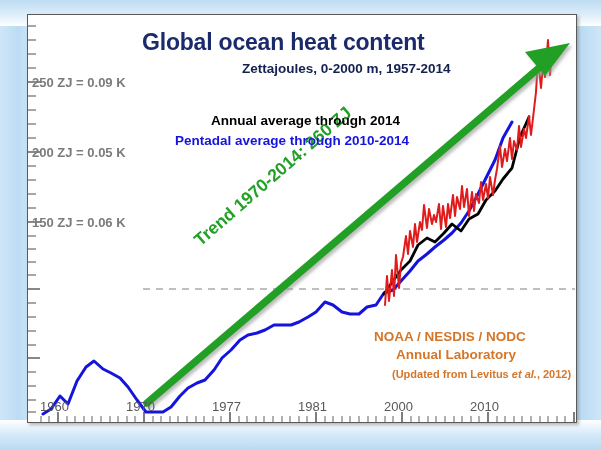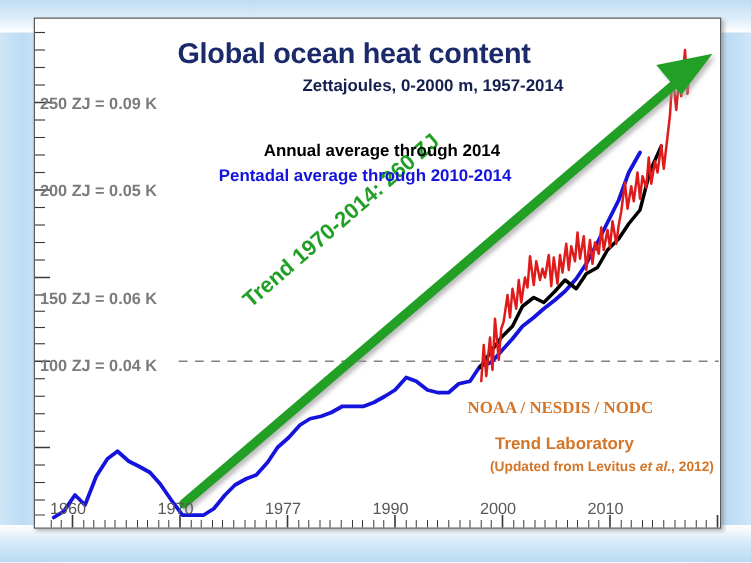--- a/index.html
+++ b/index.html
@@ -82,35 +82,35 @@
   .leg-black { left: 211px; top: 114px; color: #000000; }
   .leg-blue  { left: 175px; top: 134px; color: #1414dc; }
   .ylab {
     font-size: 13px;
     font-weight: bold;
     color: #7b7b7b;
     left: 32px;
   }
   .ylab-250 { top: 76px; }
   .ylab-200 { top: 146px; }
-  .ylab-150 { top: 216px; margin-top: 16px; }
+  .ylab-150 { top: 216px; }
   .ylab-100 { top: 286px; }
   .ylab-50  { top: 352px; left: 41px; }
   .xlab {
     font-size: 13px;
     color: #585858;
     top: 400px;
   }
   .credit {
     font-size: 13.5px;
     font-weight: bold;
     color: #d4762a;
     text-align: center;
   }
-  .credit-1 { left: 374px; top: 319px; font-family: Liberation Serif, serif; }
+  .credit-1 { left: 374px; top: 330px; }
   .credit-2 { left: 396px; top: 348px; }
   .credit-3 { left: 352px; top: 369px; font-size: 11px; margin-left: 40px; }
   .credit-3 i { font-style: italic; }
   .trend-label {
     position: absolute;
     left: 197px;
     top: 232px;
     z-index: 3;
     font-size: 17.5px;
     font-weight: bold;
@@ -279,28 +279,27 @@
 
   <div class="txt title-main">Global ocean heat content</div>
   <div class="txt title-sub">Zettajoules, 0-2000 m, 1957-2014</div>
 
   <div class="txt leg leg-black">Annual average through 2014</div>
   <div class="txt leg leg-blue">Pentadal average through 2010-2014</div>
 
   <div class="txt ylab ylab-250">250 ZJ = 0.09 K</div>
   <div class="txt ylab ylab-200">200 ZJ = 0.05 K</div>
   <div class="txt ylab ylab-150">150 ZJ = 0.06 K</div>
-  <div class="txt ylab ylab-100">100 ZJ = 0.04 K</div>
 
   <div class="txt xlab" style="left:40px;">1960</div>
   <div class="txt xlab" style="left:126px;">1970</div>
   <div class="txt xlab" style="left:212px;">1977</div>
-  <div class="txt xlab" style="left:298px;">1990</div>
+  <div class="txt xlab" style="left:298px;">1981</div>
   <div class="txt xlab" style="left:384px;text-align:right;">2000</div>
   <div class="txt xlab" style="left:470px;">2010</div>
 
   <div class="trend-label">Trend 1970-2014: 260 ZJ</div>
 
   <div class="txt credit credit-1">NOAA / NESDIS / NODC</div>
-  <div class="txt credit credit-2">Trend Laboratory</div>
+  <div class="txt credit credit-2">Annual Laboratory</div>
   <div class="txt credit credit-3"><span>(Updated from Levitus </span><i>et al.</i><span>, 2012)</span></div>
 
 </div>
 
 </body></html>

